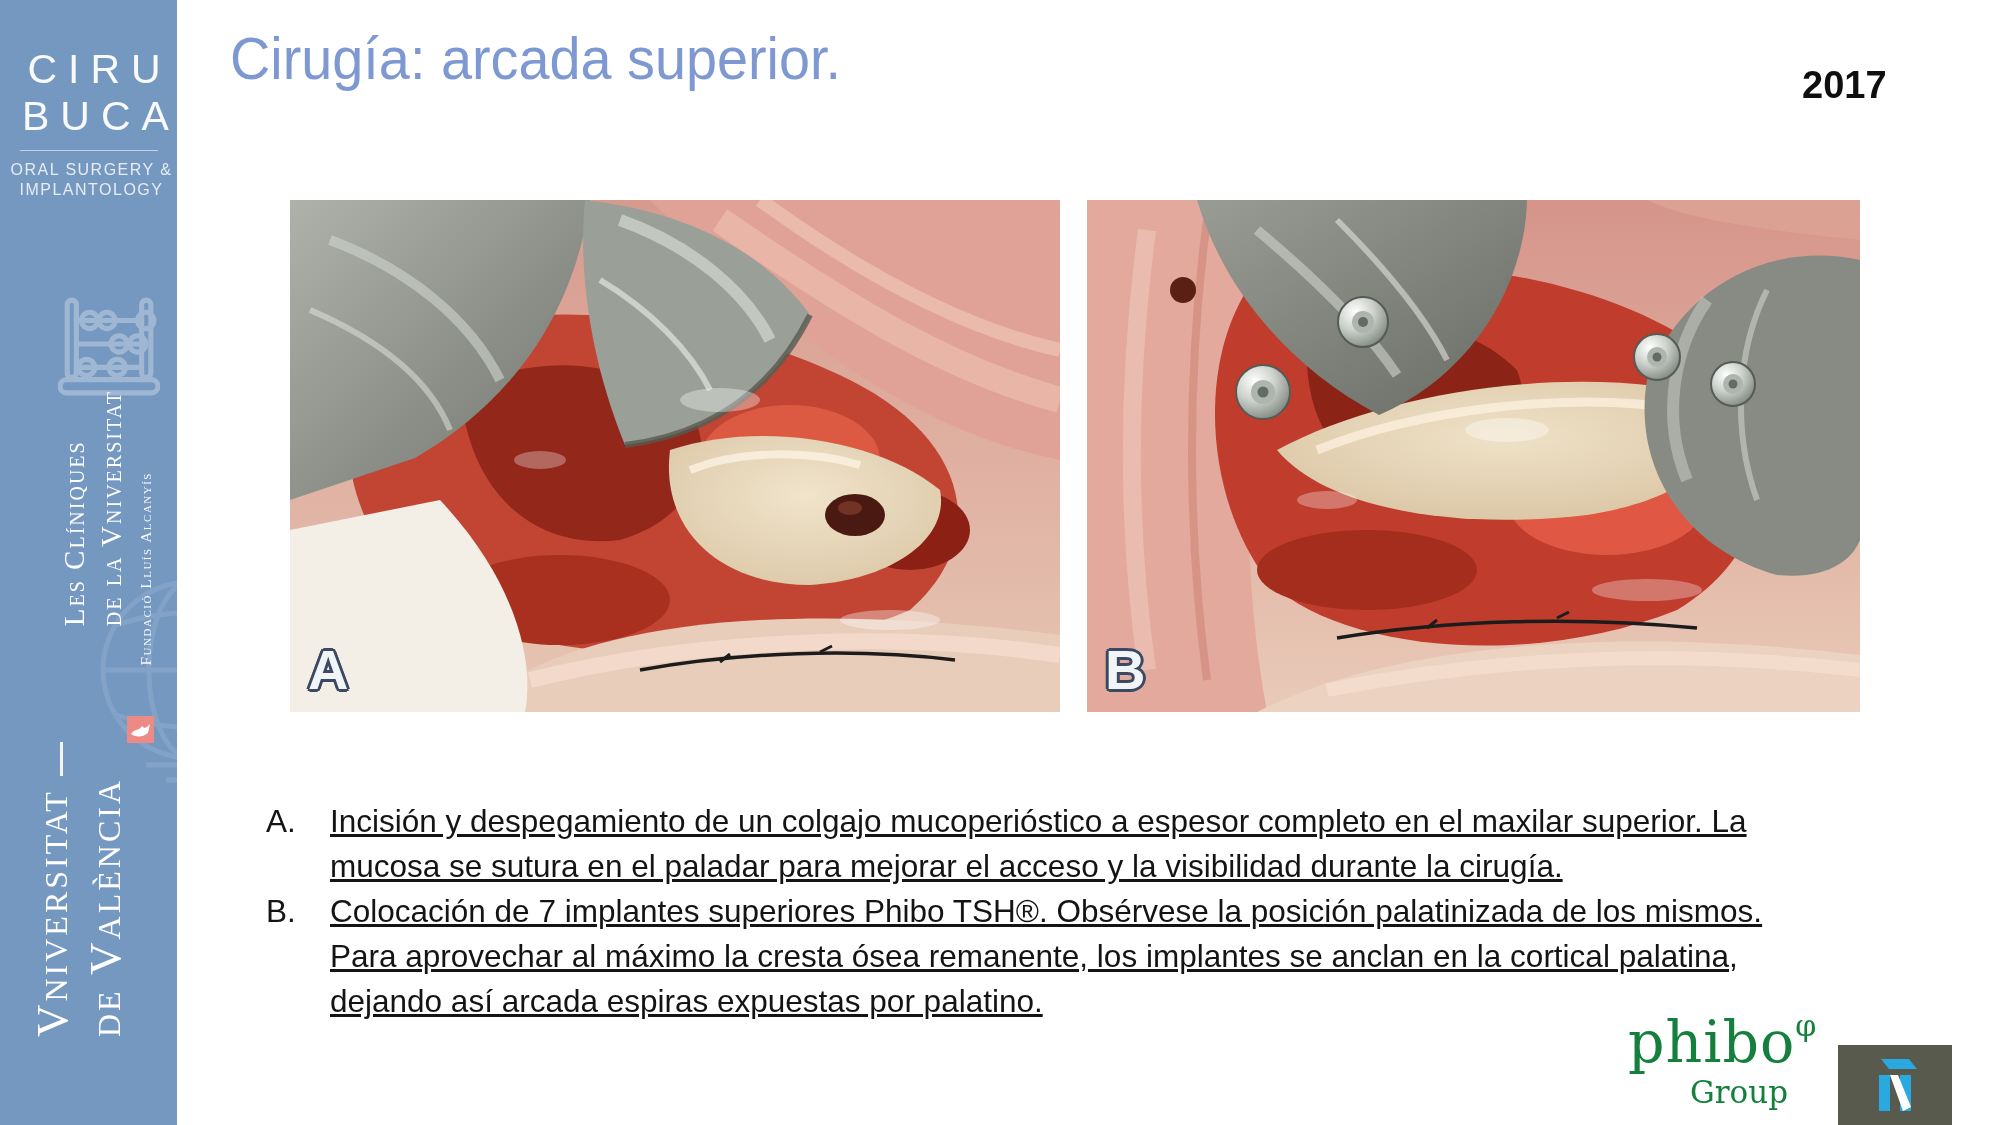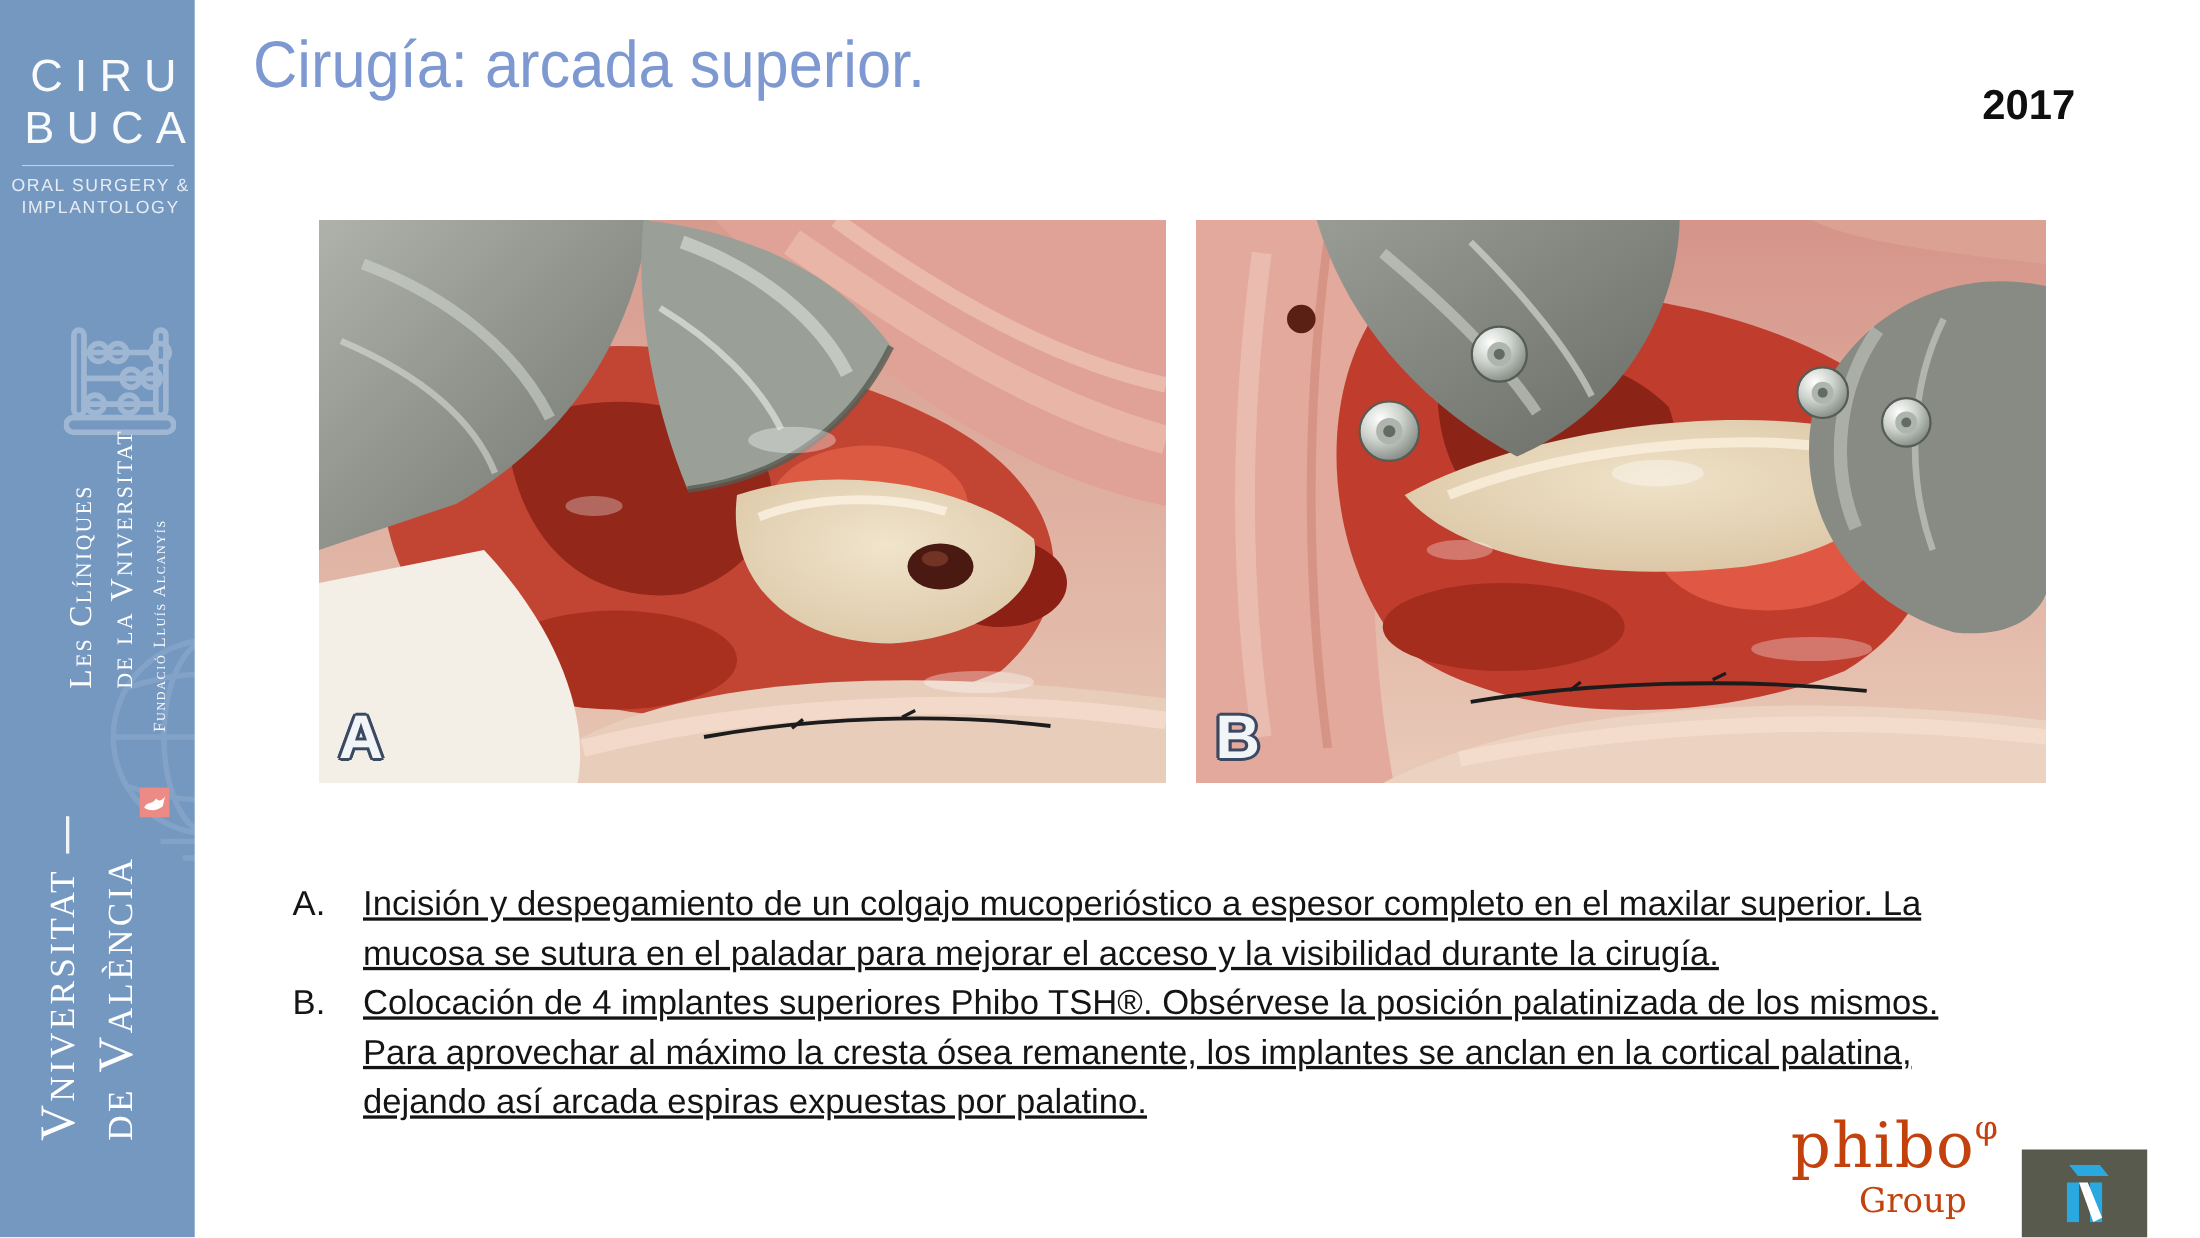--- a/index.html
+++ b/index.html
@@ -37,21 +37,21 @@
   .fundacio-mark{
     position:absolute;left:127px;top:716px;width:27px;height:27px;background:#ec8b85;
   }
 
   
   .title{
     position:absolute;left:230px;top:24px;font-size:60px;font-weight:400;
     color:#7e99d1;transform:scaleX(0.93);transform-origin:left top;white-space:nowrap;
   }
   .year{
-    position:absolute;left:1802px;top:64px;font-size:38px;font-weight:700;color:#0f0f0f;margin-top:11px;
+    position:absolute;left:1802px;top:64px;font-size:38px;font-weight:700;color:#0f0f0f;
   }
 
   
   .photo{position:absolute;top:200px;height:512px;overflow:hidden;}
   .photo-a{left:290px;width:770px;}
   .photo-b{left:1087px;width:773px;}
   .photo svg{display:block;}
   .fig-label{
     position:absolute;left:18px;bottom:10px;font-size:56px;font-weight:700;
     color:#f2f5f8;
@@ -60,21 +60,21 @@
   }
 
   
   .captions{position:absolute;left:266px;top:799px;width:1640px;color:#141414;}
   .cap-item{display:flex;}
   .cap-marker{width:64px;flex:0 0 64px;font-size:31.5px;line-height:45px;}
   .cap-lines{flex:1;}
   .cap-line{font-size:31.5px;line-height:45px;white-space:nowrap;text-decoration:underline;}
 
   
-  .phibo{position:absolute;left:1628px;top:996px;width:180px;color:#c2410c;
+  .phibo{position:absolute;left:1628px;top:996px;width:180px;color:#15803d;
          font-family:"DejaVu Serif",serif;text-align:left;}
   .phibo-name{font-size:57px;line-height:60px;letter-spacing:1px;}
   .phibo-sup{font-size:30px;vertical-align:26px;letter-spacing:0;}
   .phibo-group{font-size:31px;line-height:34px;margin-top:3px;padding-left:62px;}
   .penarrocha{
     position:absolute;left:1838px;top:1045px;width:114px;height:117px;background:#575a4c;
   }
   .pena-mark{position:absolute;left:27px;top:10px;}
   .pena-label{
     position:absolute;left:0;bottom:12px;width:100%;text-align:center;
@@ -291,21 +291,21 @@
     <div class="cap-item">
       <div class="cap-marker">A.</div>
       <div class="cap-lines">
         <div class="cap-line">Incisión y despegamiento de un colgajo mucoperióstico a espesor completo en el maxilar superior. La</div>
         <div class="cap-line">mucosa se sutura en el paladar para mejorar el acceso y la visibilidad durante la cirugía.</div>
       </div>
     </div>
     <div class="cap-item">
       <div class="cap-marker">B.</div>
       <div class="cap-lines">
-        <div class="cap-line">Colocación de 4 implantes superiores Phibo TSH®. Obsérvese la posición palatinizada de los mismos.</div>
+        <div class="cap-line">Colocación de 7 implantes superiores Phibo TSH®. Obsérvese la posición palatinizada de los mismos.</div>
         <div class="cap-line">Para aprovechar al máximo la cresta ósea remanente, los implantes se anclan en la cortical palatina,</div>
         <div class="cap-line">dejando así arcada espiras expuestas por palatino.</div>
       </div>
     </div>
   </div>
 
   <div class="phibo">
     <div class="phibo-name"><span>phibo</span><span class="phibo-sup">φ</span></div>
     <div class="phibo-group">Group</div>
   </div>

